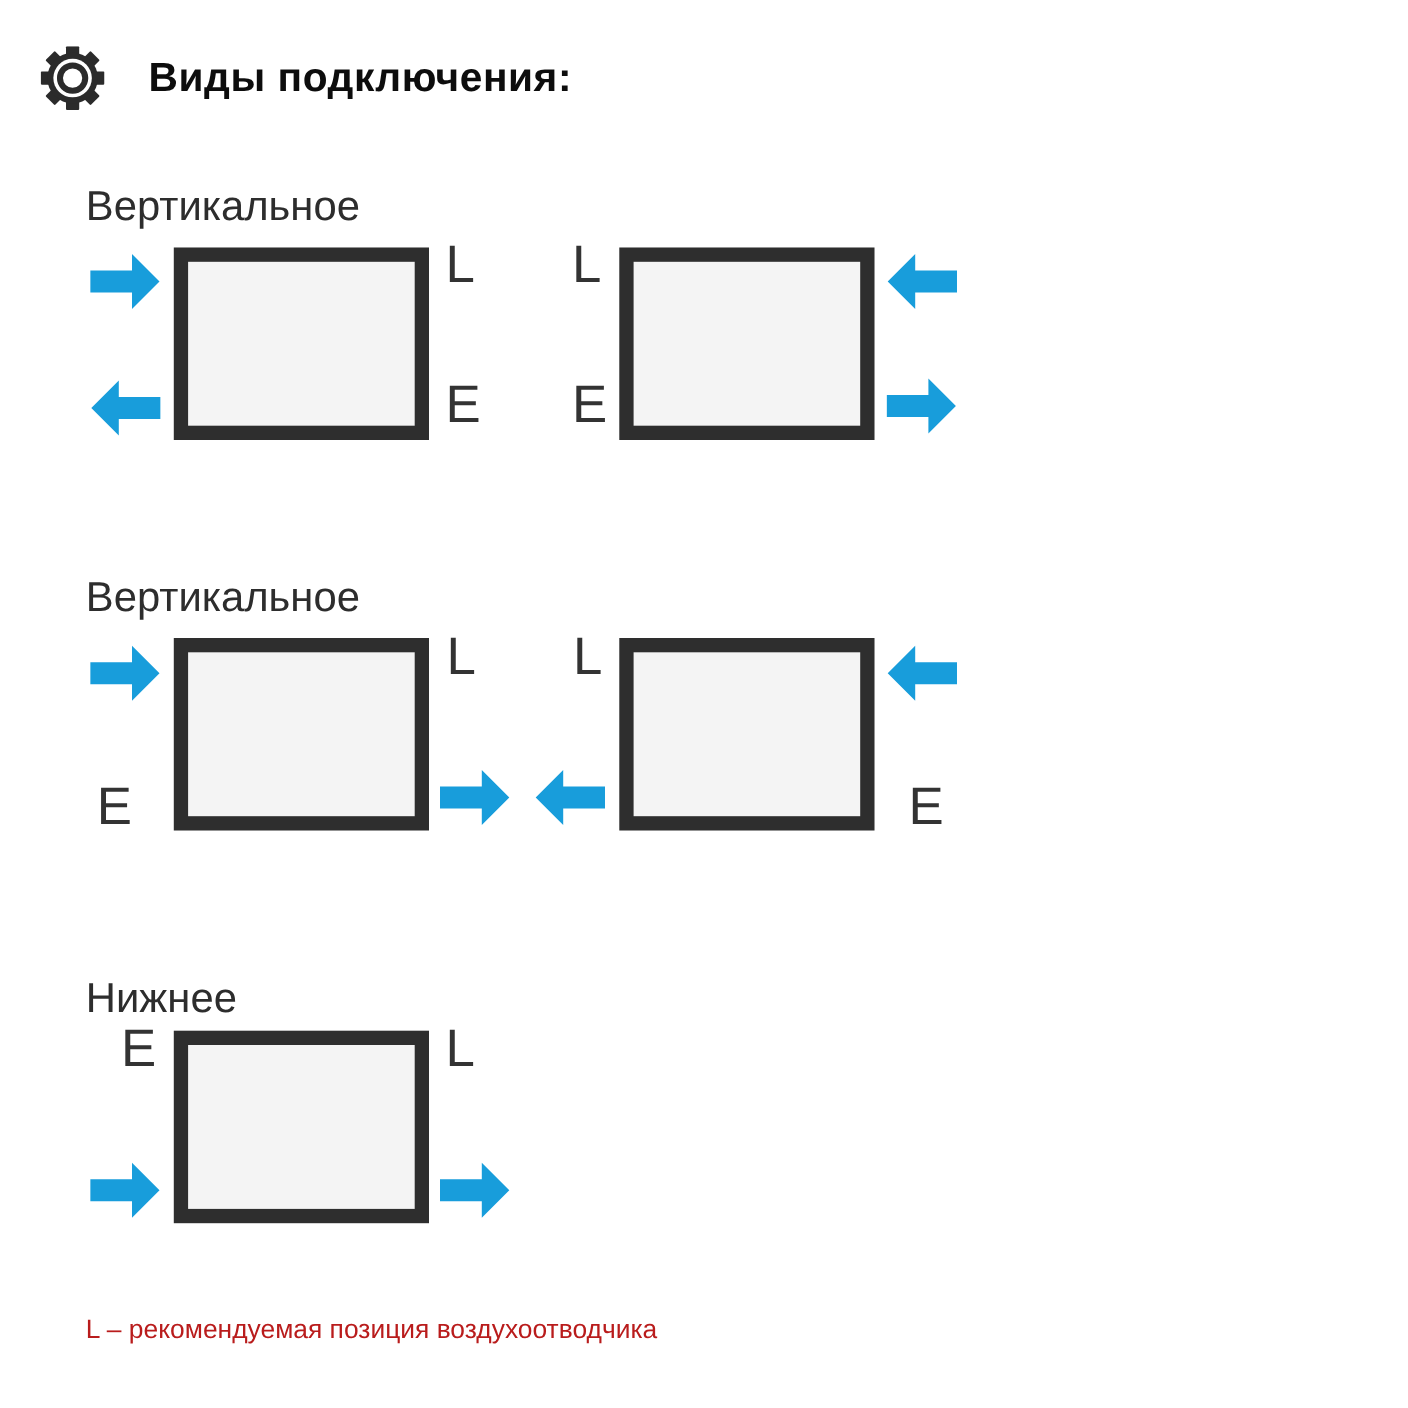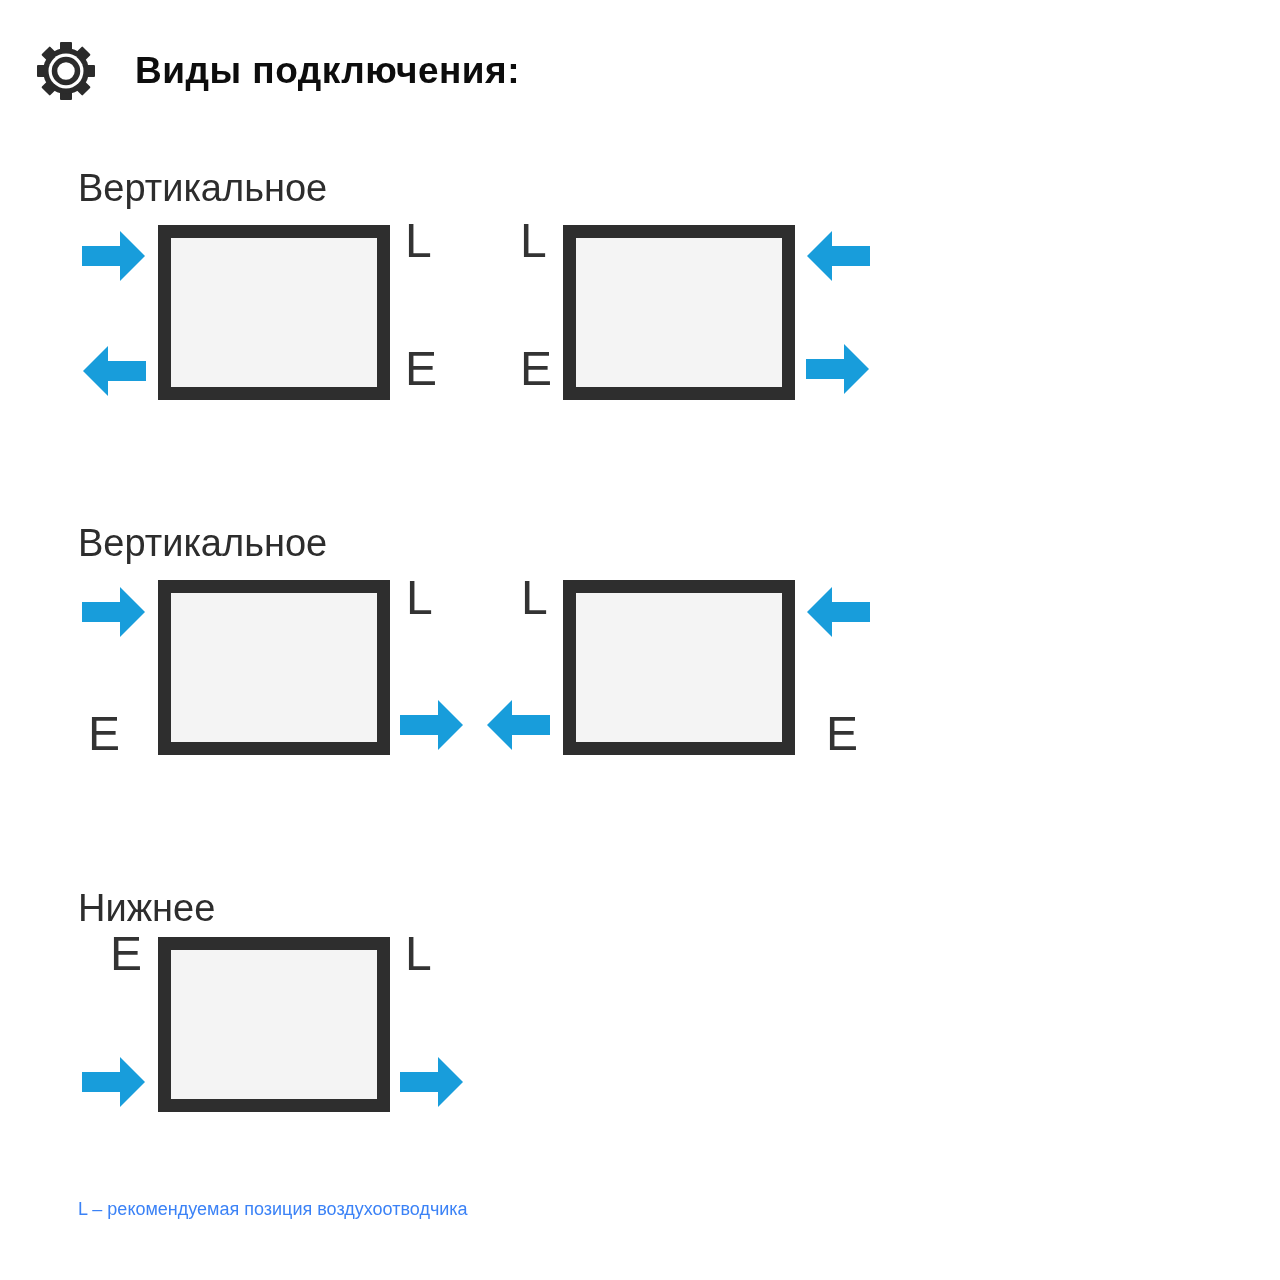--- a/index.html
+++ b/index.html
@@ -54,22 +54,22 @@
     position: absolute;
     width: 64px;
     height: 52px;
   }
   .arrow svg { display: block; width: 100%; height: 100%; }
   .arrow.left { transform: scaleX(-1); }
   .legend {
     position: absolute;
     left: 78px;
     top: 1191px;
-    font-size: 18px;
-    color: #3b82f6;
+    font-size: 24px;
+    color: #b91c1c;
     line-height: 36px;
   }
 </style>
 </head>
 <body>
 
 <div class="page">
 
   <div class="gear">
     <svg viewBox="0 0 58 58" xmlns="http://www.w3.org/2000/svg">

